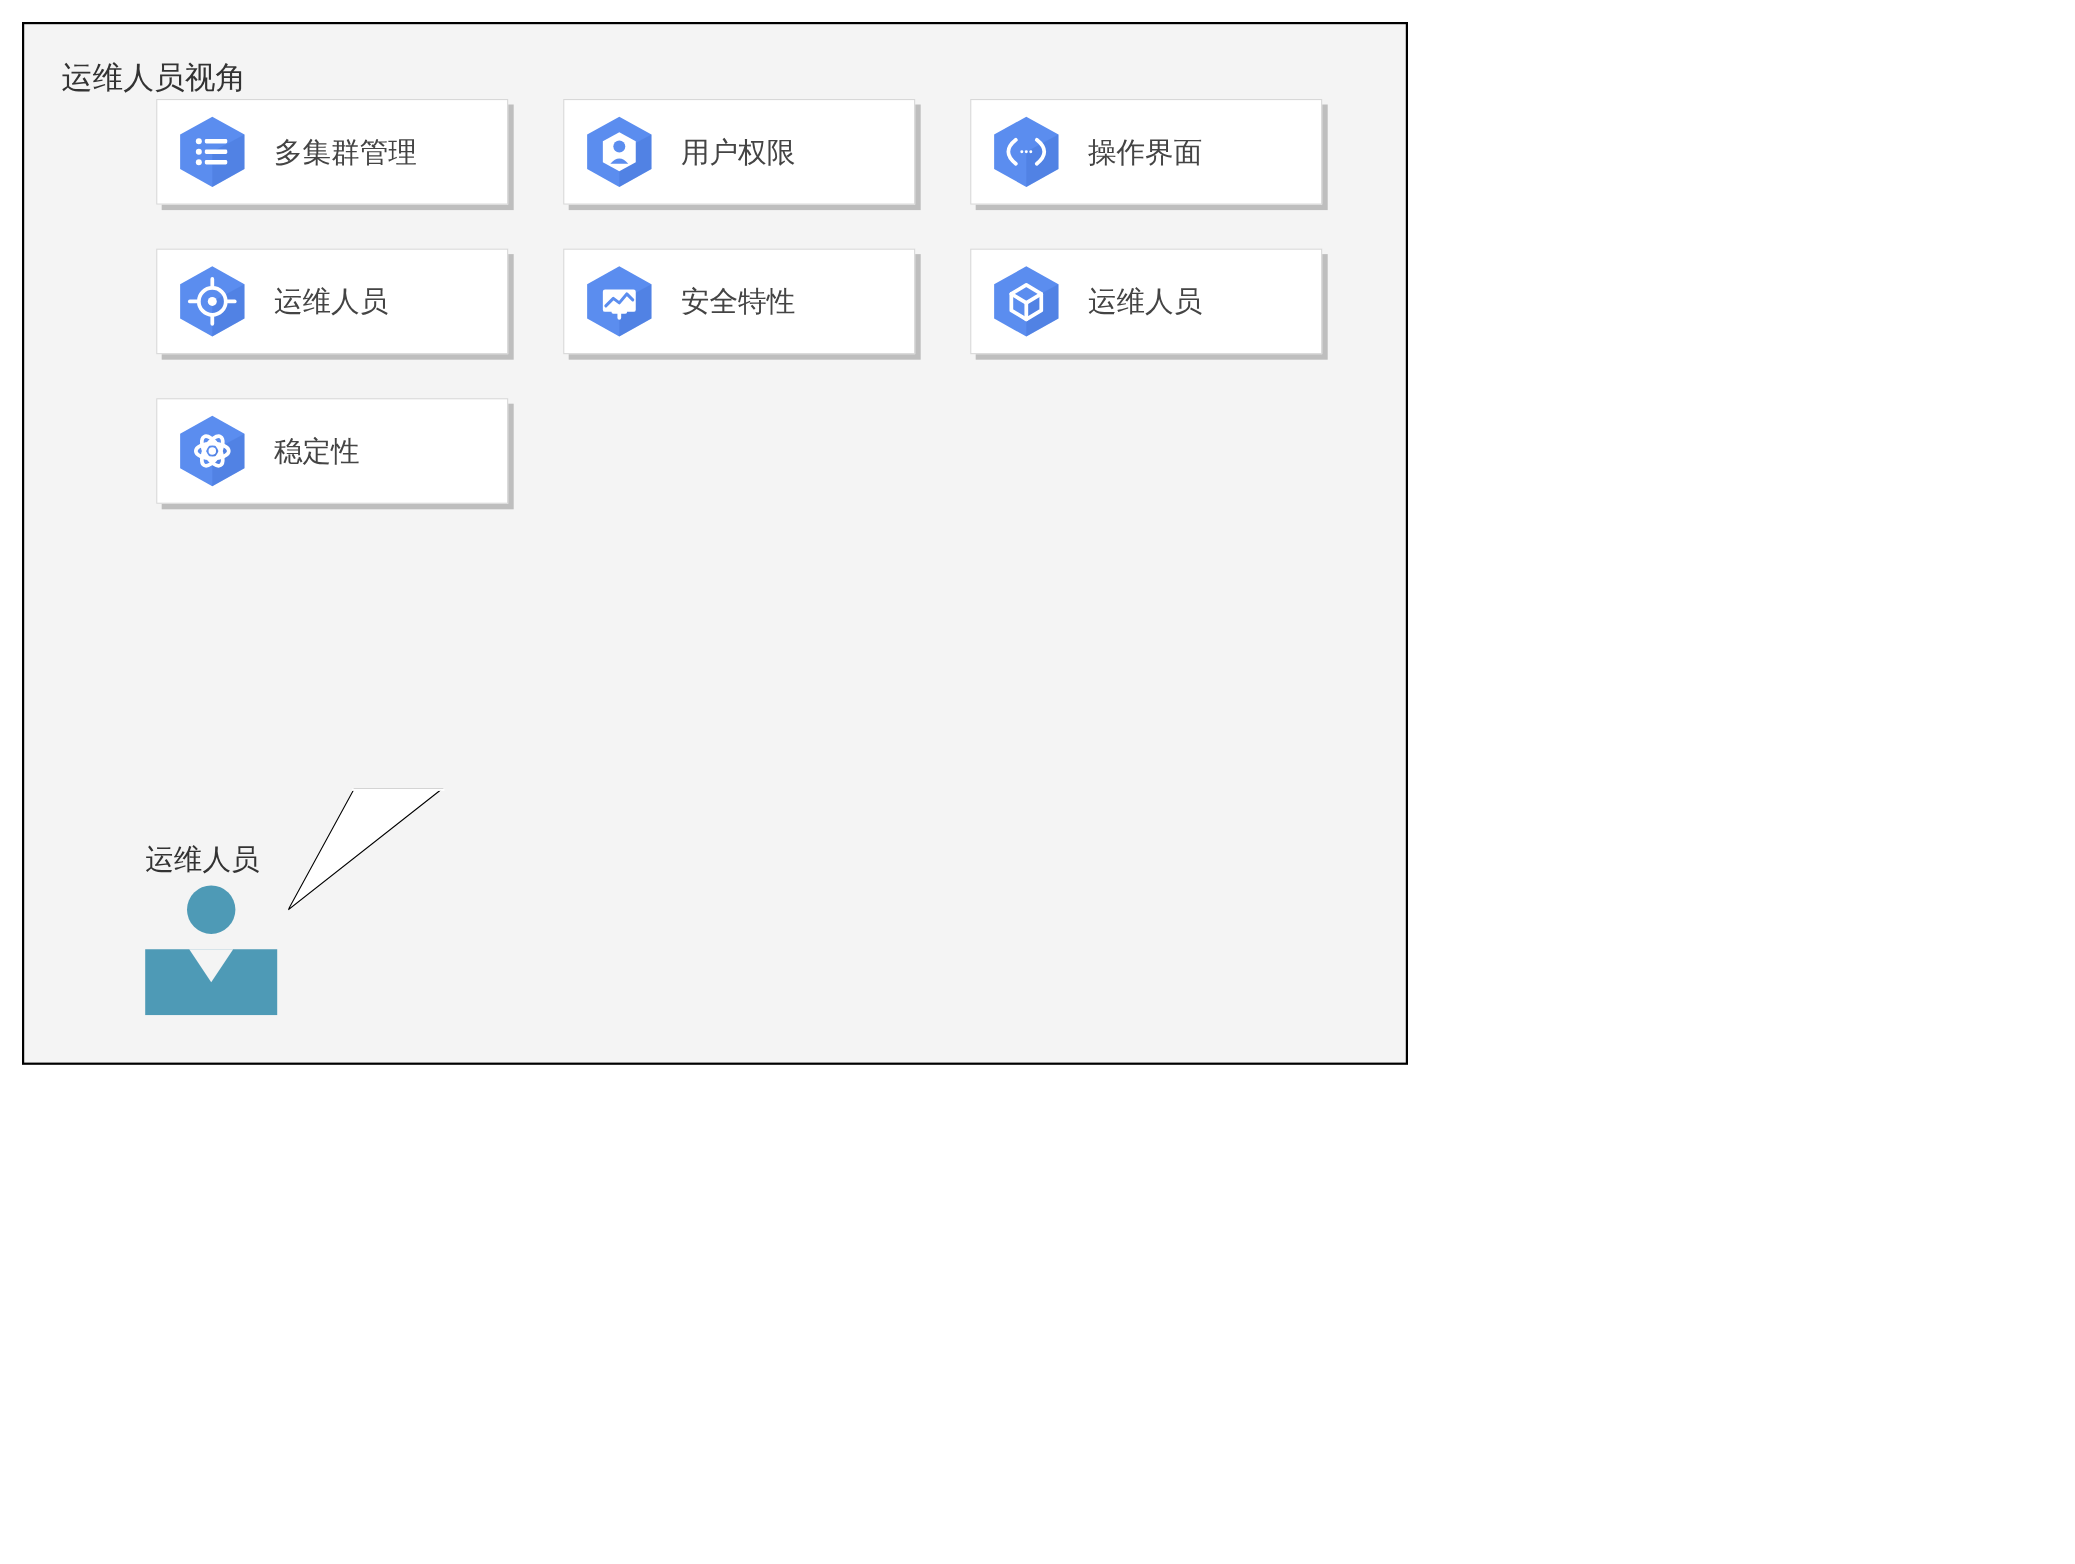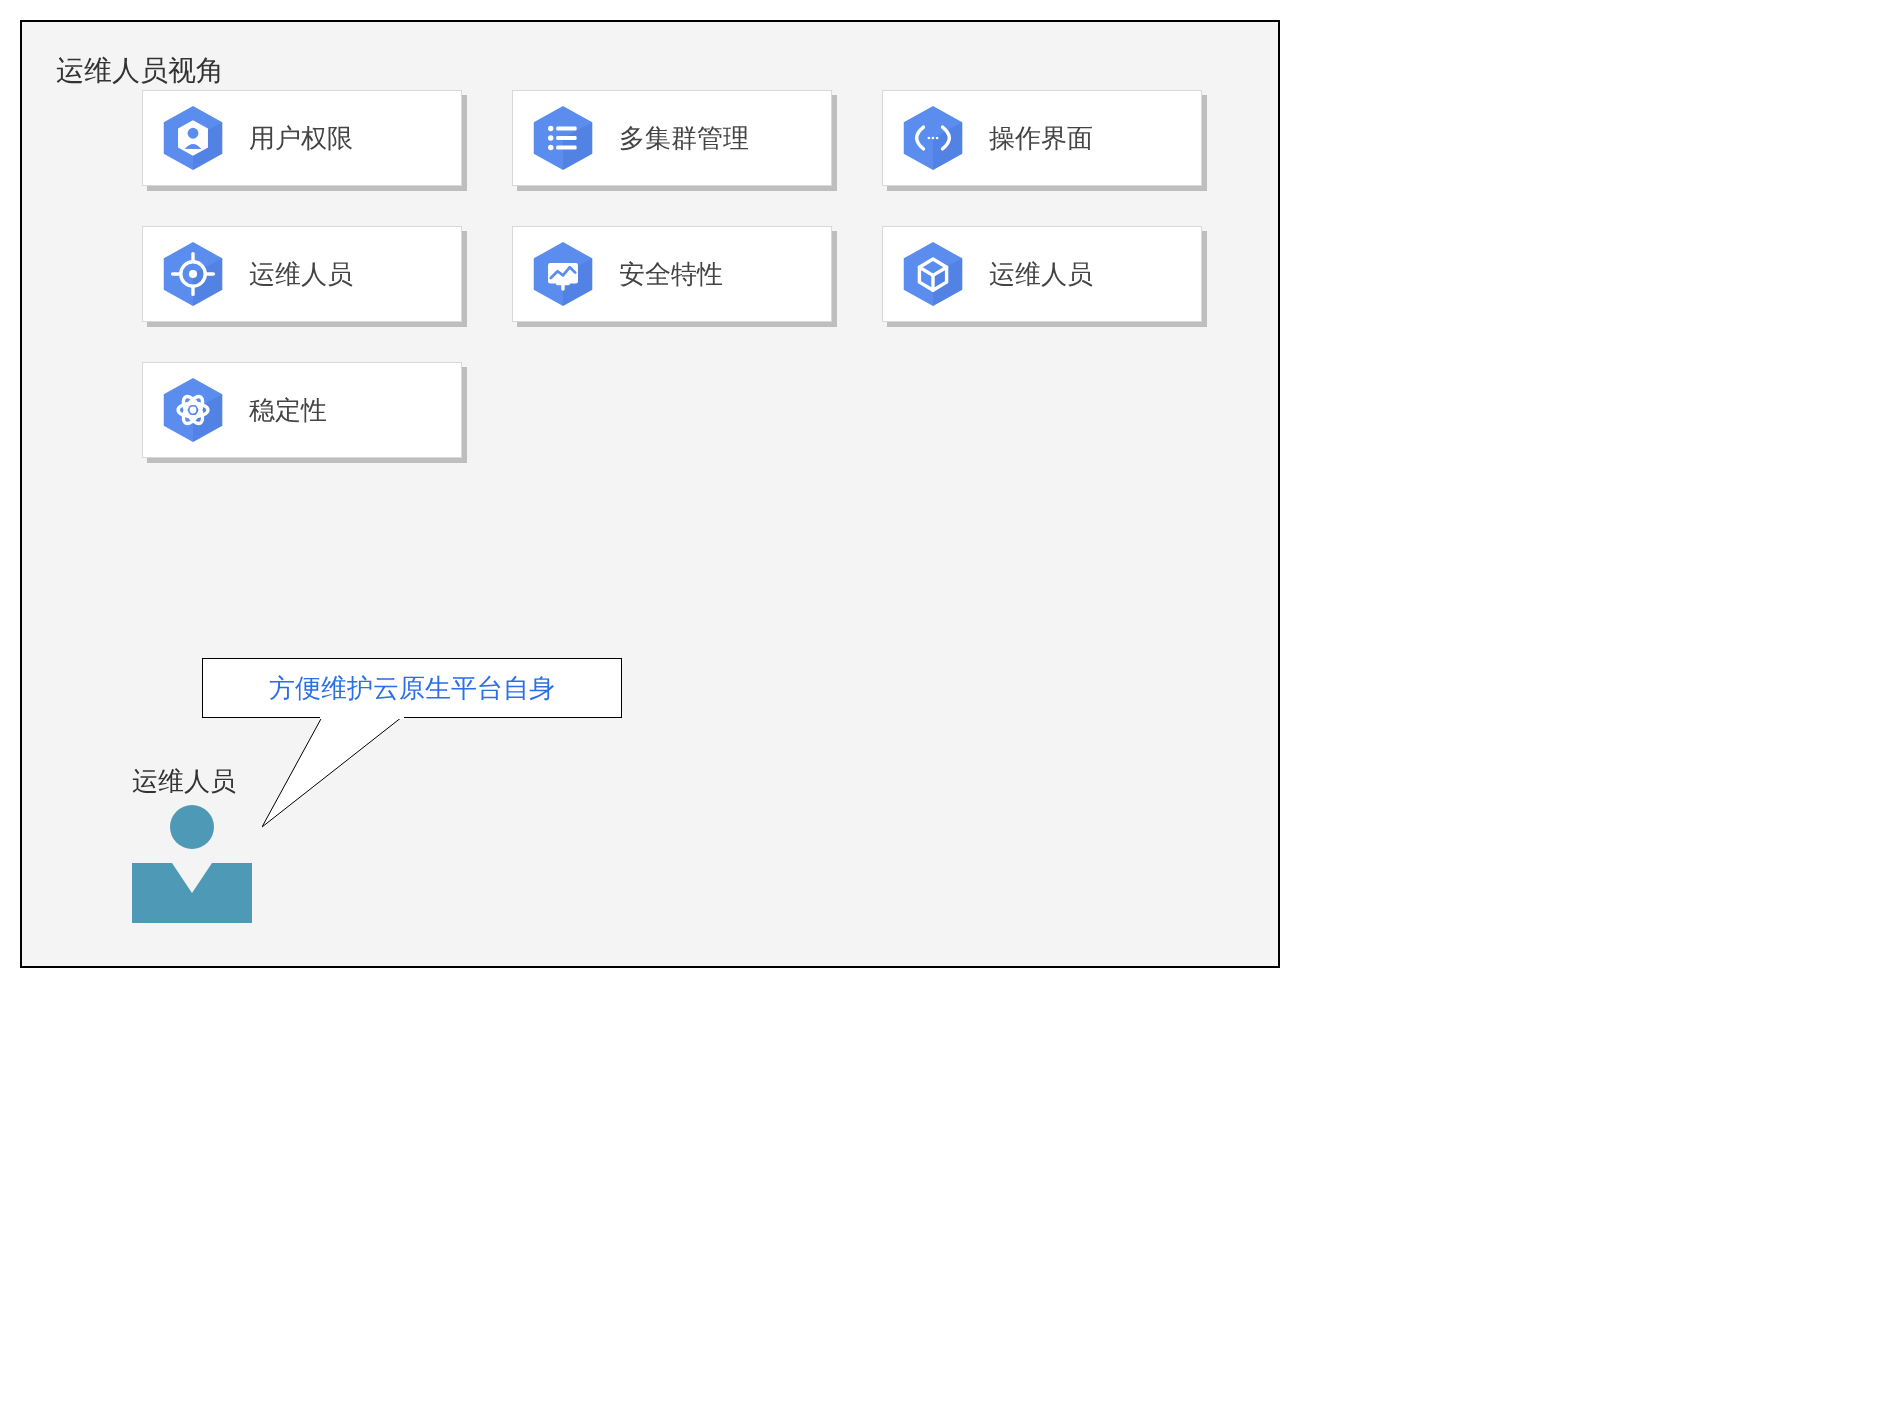--- a/index.html
+++ b/index.html
@@ -107,56 +107,56 @@
 
   <div class="grid">
 
     <div class="card">
       <div class="hexwrap">
           <svg class="hex" viewBox="0 0 100 100">
     <polygon points="50,3 93,27 93,73 50,97 7,73 7,27" fill="#5b8def"></polygon>
     <polygon points="93,27 93,73 50,97 50,50" fill="#3f6fd0" opacity="0.35"></polygon>
     <g fill="none" stroke="#fff" stroke-width="5" stroke-linecap="round" stroke-linejoin="round">
       <g fill="#fff" stroke="none">
-                <path d="M50 24 L72 36 L72 64 L50 76 L28 64 L28 36 Z" fill="#fff"></path>
-              </g>
-              <g fill="#5b8def" stroke="none">
-                <circle cx="50" cy="43" r="8"></circle>
-                <path d="M38 66 q12 -14 24 0 Z"></path>
-              </g>
-    </g>
-  </svg>
-        </div>
-      <div class="card-label">用户权限</div>
-    </div>
-    <div class="card">
-      <div class="hexwrap">
-          <svg class="hex" viewBox="0 0 100 100">
-    <polygon points="50,3 93,27 93,73 50,97 7,73 7,27" fill="#5b8def"></polygon>
-    <polygon points="93,27 93,73 50,97 50,50" fill="#3f6fd0" opacity="0.35"></polygon>
-    <g fill="none" stroke="#fff" stroke-width="5" stroke-linecap="round" stroke-linejoin="round">
-      <g fill="#fff" stroke="none">
                 <circle cx="32" cy="36" r="4"></circle>
                 <rect x="40" y="33" width="30" height="6" rx="2"></rect>
                 <circle cx="32" cy="50" r="4"></circle>
                 <rect x="40" y="47" width="30" height="6" rx="2"></rect>
                 <circle cx="32" cy="64" r="4"></circle>
                 <rect x="40" y="61" width="30" height="6" rx="2"></rect>
               </g>
     </g>
   </svg>
         </div>
       <div class="card-label">多集群管理</div>
     </div>
     <div class="card">
       <div class="hexwrap">
           <svg class="hex" viewBox="0 0 100 100">
     <polygon points="50,3 93,27 93,73 50,97 7,73 7,27" fill="#5b8def"></polygon>
     <polygon points="93,27 93,73 50,97 50,50" fill="#3f6fd0" opacity="0.35"></polygon>
     <g fill="none" stroke="#fff" stroke-width="5" stroke-linecap="round" stroke-linejoin="round">
+      <g fill="#fff" stroke="none">
+                <path d="M50 24 L72 36 L72 64 L50 76 L28 64 L28 36 Z" fill="#fff"></path>
+              </g>
+              <g fill="#5b8def" stroke="none">
+                <circle cx="50" cy="43" r="8"></circle>
+                <path d="M38 66 q12 -14 24 0 Z"></path>
+              </g>
+    </g>
+  </svg>
+        </div>
+      <div class="card-label">用户权限</div>
+    </div>
+    <div class="card">
+      <div class="hexwrap">
+          <svg class="hex" viewBox="0 0 100 100">
+    <polygon points="50,3 93,27 93,73 50,97 7,73 7,27" fill="#5b8def"></polygon>
+    <polygon points="93,27 93,73 50,97 50,50" fill="#3f6fd0" opacity="0.35"></polygon>
+    <g fill="none" stroke="#fff" stroke-width="5" stroke-linecap="round" stroke-linejoin="round">
       <path d="M36 34 q-10 8 -10 16 q0 8 10 16"></path>
               <path d="M64 34 q10 8 10 16 q0 -0 0 0 q0 8 -10 16"></path>
               <circle cx="44" cy="50" r="2" fill="#fff" stroke="none"></circle>
               <circle cx="50" cy="50" r="2" fill="#fff" stroke="none"></circle>
               <circle cx="56" cy="50" r="2" fill="#fff" stroke="none"></circle>
     </g>
   </svg>
         </div>
       <div class="card-label">操作界面</div>
     </div>
@@ -219,21 +219,20 @@
               <ellipse cx="50" cy="50" rx="22" ry="10" transform="rotate(-60 50 50)"></ellipse>
     </g>
   </svg>
         </div>
       <div class="card-label">稳定性</div>
     </div>
     <div class="card empty"></div>
   </div>
 
   <div class="actor-area">
-    <div class="speech">方便维护云原生平台自身</div>
     <svg class="speech-tail" viewBox="0 0 200 120">
       <polygon points="60,0 140,0 0,110" fill="#fff" stroke="#000" stroke-width="1"></polygon>
       <rect x="58" y="-2" width="84" height="4" fill="#fff"></rect>
     </svg>
     <div class="actor-label">运维人员</div>
     <svg class="actor-figure" width="140" height="120" viewBox="0 0 140 120">
       <circle cx="70" cy="24" r="22" fill="#4e9ab6"></circle>
       <path d="M10 60 H130 V120 H10 Z" fill="#4e9ab6"></path>
       <polygon points="50,60 90,60 70,90" fill="#f4f4f4"></polygon>
     </svg>

